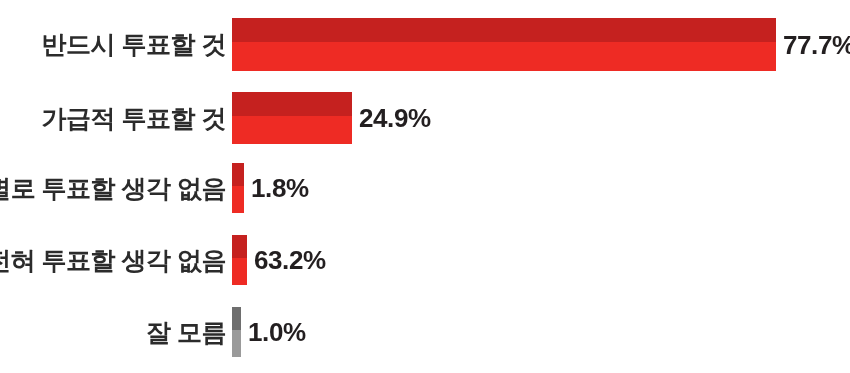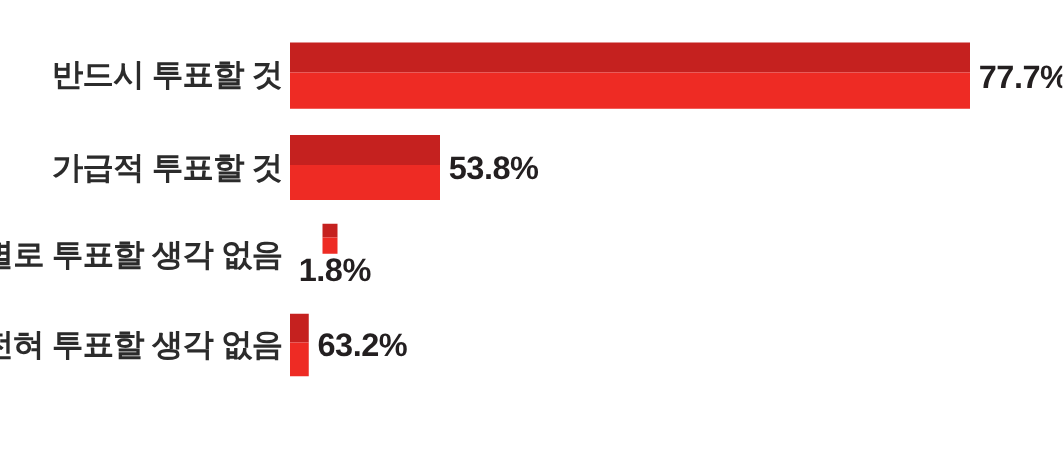--- a/index.html
+++ b/index.html
@@ -24,21 +24,20 @@
     top: 0;
     width: 850px;
     height: 373px;
   }
   .chart-row {
     position: absolute;
     left: 0;
     width: 850px;
     display: flex;
     align-items: center;
-    margin-top: 16px;
   }
   .row-label {
     position: absolute;
     right: 624px; 
     width: 330px;
     text-align: right;
     font-size: 25px;
     font-weight: bold;
     letter-spacing: -0.5px;
     color: #2b2b2b;
@@ -89,37 +88,47 @@
           <div class="bar-value" style="color: rgb(35, 31, 32);">77.7%</div>
         </div>
       </div>
       <div class="chart-row" style="top: 92px; height: 52px;">
         <div class="row-label" style="color: rgb(43, 43, 43);">가급적 투표할 것</div>
         <div class="bar-wrap" style="height: 52px;">
           <div class="bar" style="width: 120px; height: 52px;">
             <div class="bar-top" style="background: rgb(197, 33, 31);"></div>
             <div class="bar-bottom" style="background: rgb(238, 43, 36);"></div>
           </div>
-          <div class="bar-value" style="color: rgb(35, 31, 32);">53.8%</div>
+          <div class="bar-value" style="color: rgb(35, 31, 32);">24.9%</div>
         </div>
       </div>
       <div class="chart-row" style="top: 163px; height: 50px;">
         <div class="row-label" style="color: rgb(43, 43, 43);">별로 투표할 생각 없음</div>
-        <div class="bar-wrap" style="height: 50px; flex-direction: column;">
+        <div class="bar-wrap" style="height: 50px;">
           <div class="bar" style="width: 12px; height: 50px;">
             <div class="bar-top" style="background: rgb(197, 33, 31);"></div>
             <div class="bar-bottom" style="background: rgb(238, 43, 36);"></div>
           </div>
           <div class="bar-value" style="color: rgb(35, 31, 32);">1.8%</div>
         </div>
       </div>
       <div class="chart-row" style="top: 235px; height: 50px;">
         <div class="row-label" style="color: rgb(43, 43, 43);">전혀 투표할 생각 없음</div>
         <div class="bar-wrap" style="height: 50px;">
           <div class="bar" style="width: 15px; height: 50px;">
             <div class="bar-top" style="background: rgb(197, 33, 31);"></div>
             <div class="bar-bottom" style="background: rgb(238, 43, 36);"></div>
           </div>
           <div class="bar-value" style="color: rgb(35, 31, 32);">63.2%</div>
         </div>
       </div>
+      <div class="chart-row" style="top: 307px; height: 50px;">
+        <div class="row-label" style="color: rgb(43, 43, 43);">잘 모름</div>
+        <div class="bar-wrap" style="height: 50px;">
+          <div class="bar" style="width: 9px; height: 50px;">
+            <div class="bar-top" style="background: rgb(110, 110, 110);"></div>
+            <div class="bar-bottom" style="background: rgb(154, 154, 154);"></div>
+          </div>
+          <div class="bar-value" style="color: rgb(35, 31, 32);">1.0%</div>
+        </div>
+      </div>
     </div>
 </div>
 
 </body></html>

